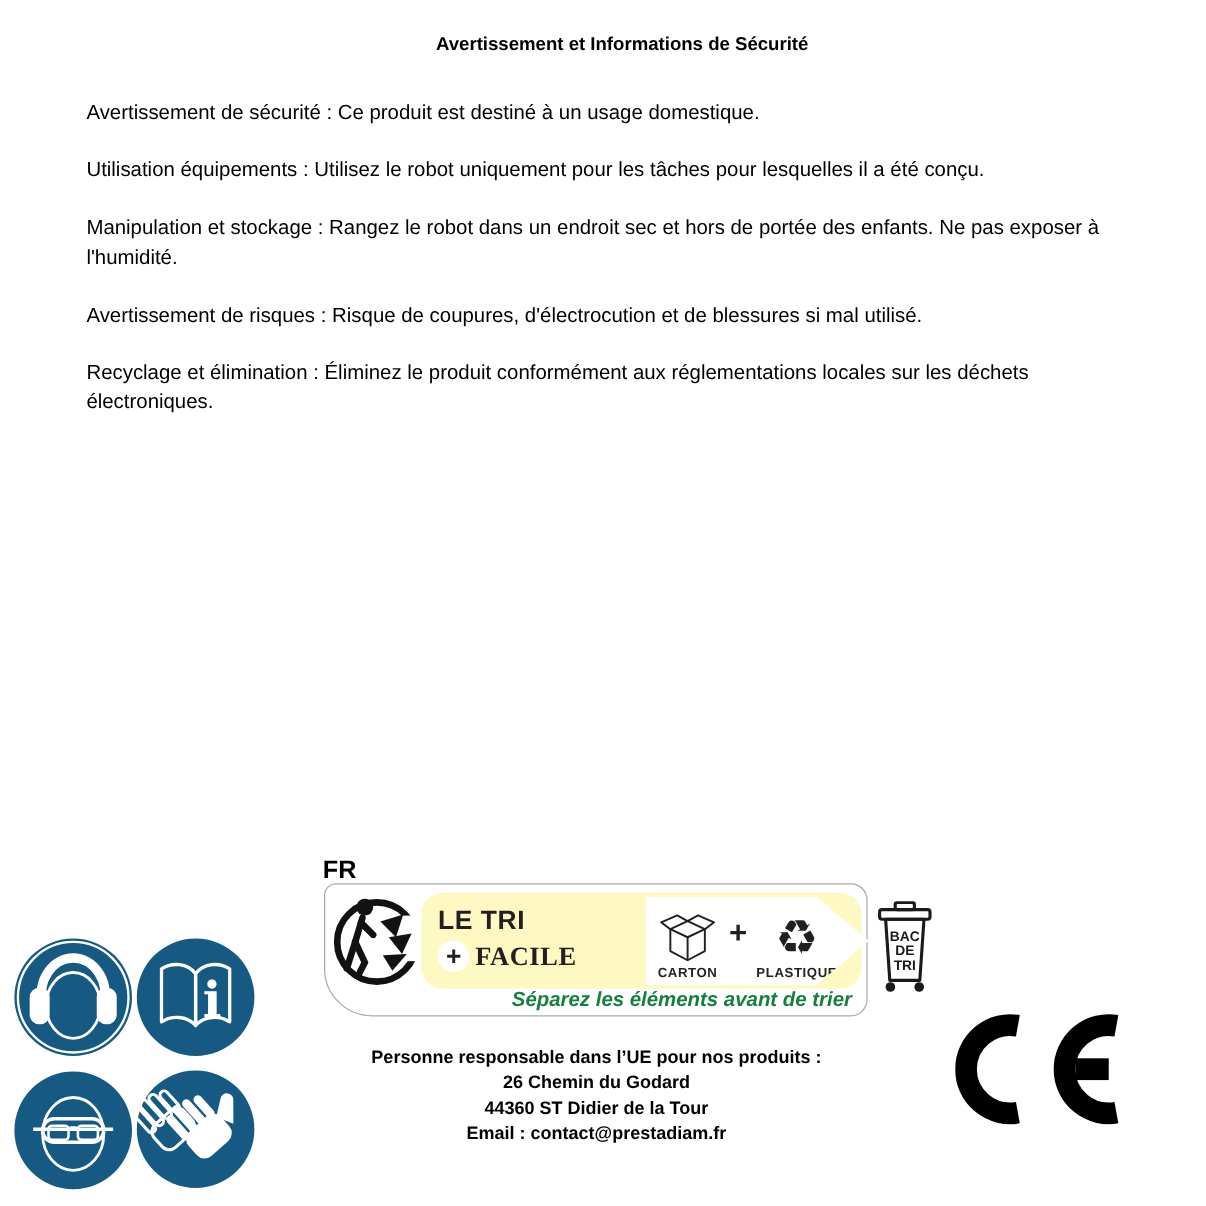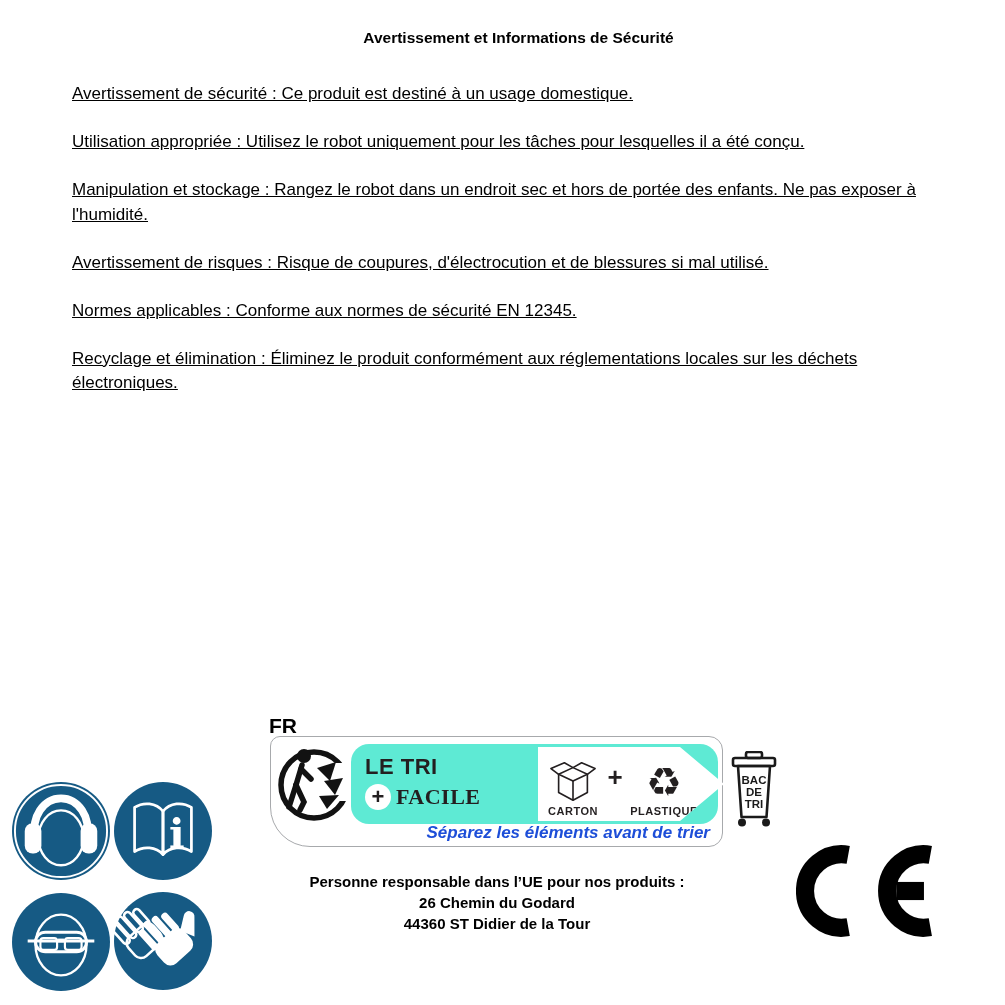--- a/index.html
+++ b/index.html
@@ -6,21 +6,21 @@
   body{
     width:1005px;height:1005px;position:relative;background:#ffffff;
     font-family:"Liberation Sans", sans-serif;color:#000;overflow:hidden;
   }
   .doc-title{
     position:absolute;top:29px;left:16px;width:100%;text-align:center;
     font-size:15.5px;font-weight:bold;
   }
   .paragraphs{
     position:absolute;top:82px;left:72px;width:878px;
-    font-size:17px;line-height:24.5px;text-decoration:underline;
+    font-size:17px;line-height:24.5px;
   }
   .paragraphs p{margin:0 0 23.5px 0;}
 
   
   .picto{position:absolute;width:98px;height:98px;border-radius:50%;background:#165a84;}
   .picto svg{display:block;width:100%;height:100%;}
   #picto-ear{left:12px;top:782px;}
   #picto-book{left:114px;top:782px;}
   #picto-goggles{left:12px;top:893px;}
   #picto-gloves{left:114px;top:892px;}
@@ -28,21 +28,21 @@
   
   .fr-code{position:absolute;left:269px;top:714px;font-size:21px;font-weight:bold;}
   .sort-box{
     position:absolute;left:270px;top:736px;width:453px;height:111px;
     background:#fff;border:1.5px solid #a7a9ac;box-sizing:border-box;
     border-radius:10px 14px 14px 40px;
   }
   .triman{position:absolute;left:6px;top:6px;width:74px;height:80px;}
   .band{
     position:absolute;left:80px;top:7px;width:367px;height:80px;
-    background:#5eead4;border-radius:18px;
+    background:#fef9c3;border-radius:18px;
   }
   .band-text{position:absolute;left:14px;top:10px;color:#231f20;}
   .band-line1{font-size:22px;font-weight:800;letter-spacing:0.5px;}
   .band-line2{display:flex;align-items:center;margin-top:4px;}
   .plus-circle{
     width:26px;height:26px;border-radius:50%;background:#fff;color:#231f20;
     font-size:22px;font-weight:800;text-align:center;line-height:25px;margin-right:5px;
   }
   .band-line2 .facile{font-size:22px;font-weight:800;letter-spacing:0.5px;font-family:Liberation Serif, serif;}
   .materials-panel{
@@ -52,43 +52,42 @@
   }
   .mat{display:flex;flex-direction:column;align-items:center;justify-content:flex-end;height:66px;}
   .mat-carton{width:62px;margin-left:4px;text-align:center;}
   .mat-plastique{width:76px;}
   .mat-label{font-size:11px;font-weight:bold;letter-spacing:0.5px;margin-top:2px;}
   .mat-joiner{font-size:26px;font-weight:800;width:22px;text-align:center;padding-bottom:14px;}
   .recycle-glyph{font-family:"DejaVu Sans", sans-serif;font-size:40px;line-height:42px;color:#231f20;}
   .bin-wrap{position:absolute;left:378px;top:7px;width:50px;height:80px;}
   .separate-note{
     position:absolute;right:12px;top:86px;font-size:17px;font-weight:bold;
-    font-style:italic;color:#1d4ed8;white-space:nowrap;
+    font-style:italic;color:#15803d;white-space:nowrap;
   }
 
   
   .responsible{
     position:absolute;left:262px;top:871px;width:470px;text-align:center;
     font-size:15px;font-weight:bold;line-height:21px;
   }
 
   
   .ce{position:absolute;left:796px;top:842px;width:148px;height:98px;}
 </style>
 </head>
 <body>
 
 <div class="doc-title">Avertissement et Informations de Sécurité</div>
 
 <div class="paragraphs">
   <p>Avertissement de sécurité : Ce produit est destiné à un usage domestique.</p>
-  <p>Utilisation appropriée : Utilisez le robot uniquement pour les tâches pour lesquelles il a été conçu.</p>
+  <p>Utilisation équipements : Utilisez le robot uniquement pour les tâches pour lesquelles il a été conçu.</p>
   <p>Manipulation et stockage : Rangez le robot dans un endroit sec et hors de portée des enfants. Ne pas exposer à l'humidité.</p>
   <p>Avertissement de risques : Risque de coupures, d'électrocution et de blessures si mal utilisé.</p>
-  <p>Normes applicables : Conforme aux normes de sécurité EN 12345.</p>
   <p>Recyclage et élimination : Éliminez le produit conformément aux réglementations locales sur les déchets électroniques.</p>
 </div>
 
 <div id="picto-ear" class="picto">
   <svg viewBox="0 0 100 100">
     <circle cx="50" cy="50" r="47" fill="none" stroke="#ffffff" stroke-width="2"></circle>
     <path d="M24,56 A27,31 0 1 1 76,56" fill="none" stroke="#ffffff" stroke-width="8"></path>
     <ellipse cx="50" cy="57" rx="23" ry="28" fill="none" stroke="#ffffff" stroke-width="2.4"></ellipse>
     <rect x="13" y="42" width="17" height="31" rx="8" fill="#ffffff"></rect>
     <rect x="70" y="42" width="17" height="31" rx="8" fill="#ffffff"></rect>
@@ -204,20 +203,21 @@
     </div>
   </div>
 
   <div class="separate-note">Séparez les éléments avant de trier</div>
 </div>
 
 <div class="responsible">
   <div>Personne responsable dans l’UE pour nos produits :</div>
   <div>26 Chemin du Godard</div>
   <div>44360 ST Didier de la Tour</div>
+  <div>Email : contact@prestadiam.fr</div>
 </div>
 
 <svg class="ce" viewBox="0 0 155 100">
   <g fill="none" stroke="#000000" stroke-width="19">
     <path d="M54.7,12.1 A38.5,38.5 0 1 0 54.7,87.9"></path>
     <path d="M140.7,12.1 A38.5,38.5 0 1 0 140.7,87.9"></path>
   </g>
   <rect x="105" y="40.5" width="29" height="19" fill="#000000"></rect>
 </svg>
 

